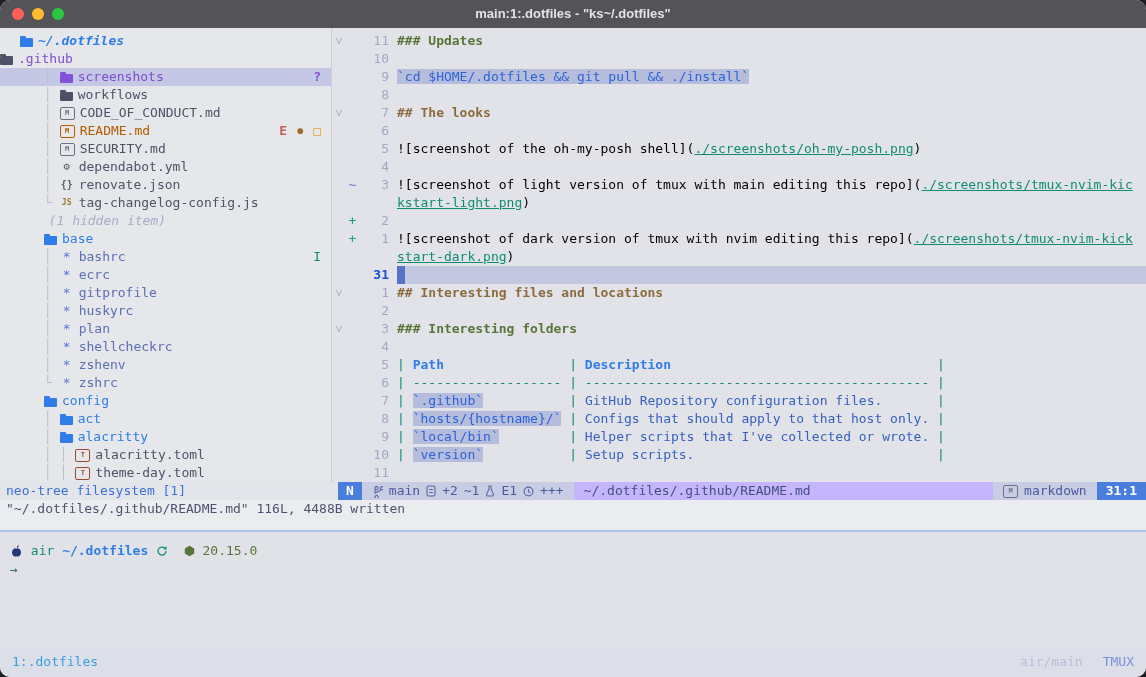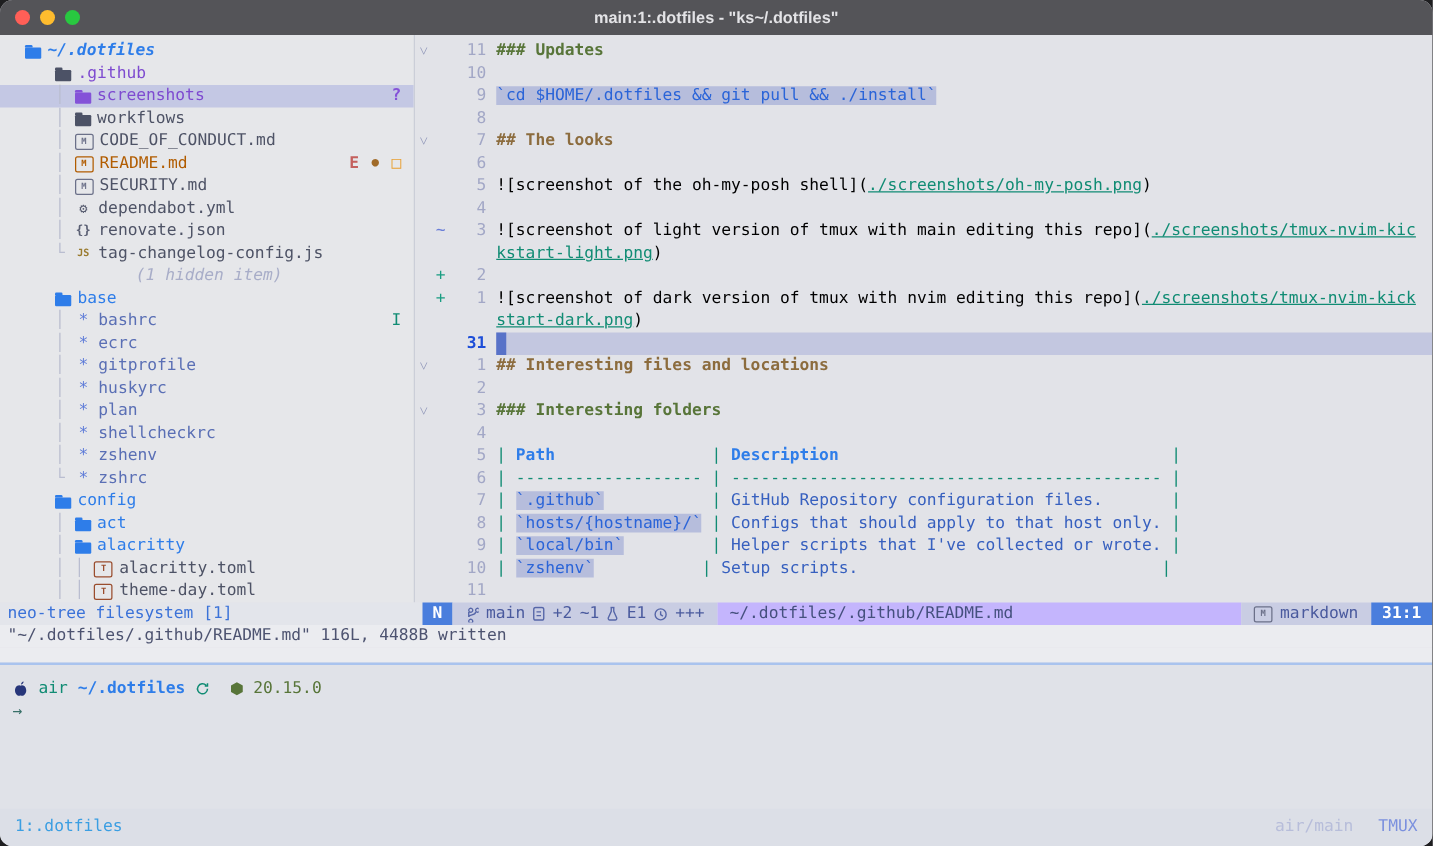--- a/index.html
+++ b/index.html
@@ -108,30 +108,30 @@
       <span class="light red"></span>
       <span class="light yellow"></span>
       <span class="light green"></span>
     </div>
     <div class="titletext">main:1:.dotfiles - "ks~/.dotfiles"</div>
   </div>
 
   <div class="mainrow">
     <div class="sidebar" id="sidebar">
         <div class="side-row" style="padding-left: 20px;"><span class="ic ic-folder f-blue"></span><span class="lbl s-root">~/.dotfiles</span></div>
-        <div class="side-row" style="padding-left: 44px;"><span class="ic ic-folder f-dark"></span><span class="lbl s-purple">.github</span></div>
+        <div class="side-row" style=""><span class="ic ic-folder f-dark"></span><span class="lbl s-purple">.github</span></div>
         <div class="side-row sel" style="padding-left: 44px;"><span class="guide">│ </span><span class="ic ic-folder f-purple"></span><span class="lbl s-purple">screenshots</span><span class="spacer"></span><span class="badge b-purple">?</span></div>
         <div class="side-row" style="padding-left: 44px;"><span class="guide">│ </span><span class="ic ic-folder f-dark"></span><span class="lbl s-file">workflows</span></div>
         <div class="side-row" style="padding-left: 44px;"><span class="guide">│ </span><span class="ic ic-box i-gray">M</span><span class="lbl s-file">CODE_OF_CONDUCT.md</span></div>
         <div class="side-row" style="padding-left: 44px;"><span class="guide">│ </span><span class="ic ic-box i-orange">M</span><span class="lbl s-orange">README.md</span><span class="spacer"></span><span class="badge b-red">E</span><span class="badge b-dot">●</span><span class="badge b-sq">□</span></div>
         <div class="side-row" style="padding-left: 44px;"><span class="guide">│ </span><span class="ic ic-box i-gray">M</span><span class="lbl s-file">SECURITY.md</span></div>
         <div class="side-row" style="padding-left: 44px;"><span class="guide">│ </span><span class="ic ic-glyph g-gear">⚙</span><span class="lbl s-file">dependabot.yml</span></div>
         <div class="side-row" style="padding-left: 44px;"><span class="guide">│ </span><span class="ic ic-glyph g-braces">{}</span><span class="lbl s-file">renovate.json</span></div>
         <div class="side-row" style="padding-left: 44px;"><span class="guide">└ </span><span class="ic ic-glyph g-js">JS</span><span class="lbl s-file">tag-changelog-config.js</span></div>
-        <div class="side-row" style="padding-left: 44px; gap: 44px;"><span class="guide">  </span><span class="lbl s-hidden">(1 hidden item)</span></div>
+        <div class="side-row" style="padding-left: 28px;"><span class="guide">  </span><span class="lbl s-hidden">(1 hidden item)</span></div>
         <div class="side-row" style="padding-left: 44px;"><span class="ic ic-folder f-blue"></span><span class="lbl s-blue">base</span></div>
         <div class="side-row" style="padding-left: 44px;"><span class="guide">│ </span><span class="ic ic-glyph g-star">*</span><span class="lbl s-slate">bashrc</span><span class="spacer"></span><span class="badge b-teal">I</span></div>
         <div class="side-row" style="padding-left: 44px;"><span class="guide">│ </span><span class="ic ic-glyph g-star">*</span><span class="lbl s-slate">ecrc</span></div>
         <div class="side-row" style="padding-left: 44px;"><span class="guide">│ </span><span class="ic ic-glyph g-star">*</span><span class="lbl s-slate">gitprofile</span></div>
         <div class="side-row" style="padding-left: 44px;"><span class="guide">│ </span><span class="ic ic-glyph g-star">*</span><span class="lbl s-slate">huskyrc</span></div>
         <div class="side-row" style="padding-left: 44px;"><span class="guide">│ </span><span class="ic ic-glyph g-star">*</span><span class="lbl s-slate">plan</span></div>
         <div class="side-row" style="padding-left: 44px;"><span class="guide">│ </span><span class="ic ic-glyph g-star">*</span><span class="lbl s-slate">shellcheckrc</span></div>
         <div class="side-row" style="padding-left: 44px;"><span class="guide">│ </span><span class="ic ic-glyph g-star">*</span><span class="lbl s-slate">zshenv</span></div>
         <div class="side-row" style="padding-left: 44px;"><span class="guide">└ </span><span class="ic ic-glyph g-star">*</span><span class="lbl s-slate">zshrc</span></div>
         <div class="side-row" style="padding-left: 44px;"><span class="ic ic-folder f-blue"></span><span class="lbl s-blue">config</span></div>
@@ -276,21 +276,21 @@
         <div class="ed-line">
           <span class="fold"></span>
           <span class="sign "></span>
           <span class="num">9</span>
           <span class="txt"><span class="seg-punct">| </span><span class="seg-code">`local/bin`</span><span class="seg-plain">        </span><span class="seg-punct"> | </span><span class="seg-fg">Helper scripts that I've collected or wrote.</span><span class="seg-punct"> |</span></span>
         </div>
         <div class="ed-line">
           <span class="fold"></span>
           <span class="sign "></span>
           <span class="num">10</span>
-          <span class="txt"><span class="seg-punct">| </span><span class="seg-code">`zshenv`</span><span class="seg-plain">          </span><span class="seg-punct"> | </span><span class="seg-fg">Setup scripts.</span><span class="seg-plain">                              </span><span class="seg-punct"> |</span></span>
+          <span class="txt"><span class="seg-punct">| </span><span class="seg-code">`version`</span><span class="seg-plain">          </span><span class="seg-punct"> | </span><span class="seg-fg">Setup scripts.</span><span class="seg-plain">                              </span><span class="seg-punct"> |</span></span>
         </div>
         <div class="ed-line">
           <span class="fold"></span>
           <span class="sign "></span>
           <span class="num">11</span>
           <span class="txt"></span>
         </div>
       </div>
   </div>
 

